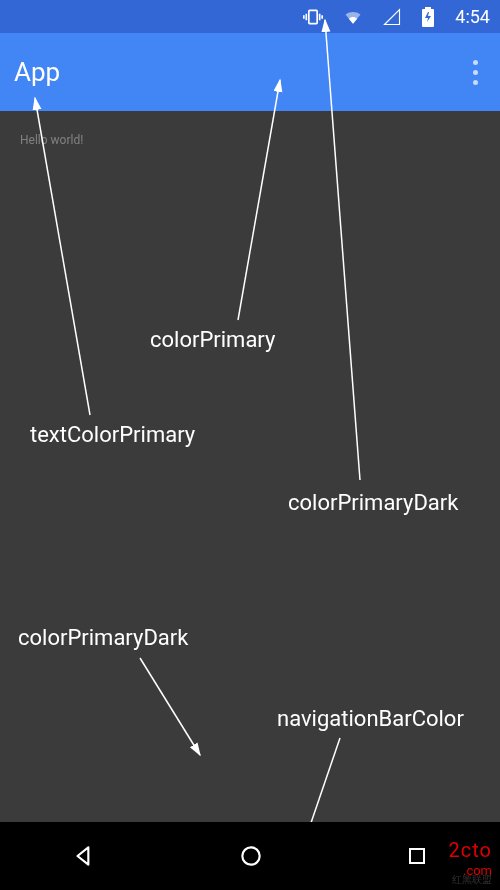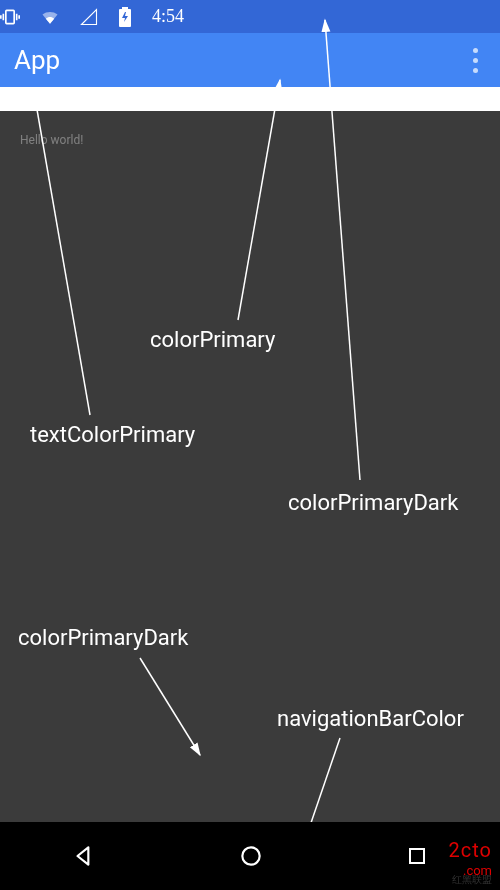--- a/index.html
+++ b/index.html
@@ -9,32 +9,32 @@
   position: relative;
   font-family: Roboto, Arial, sans-serif;
   overflow: hidden;
 }
 .status-bar {
   position: absolute;
   top: 0; left: 0; right: 0;
   height: 33px;
   background: #3367d6;
   display: flex;
+  justify-content: flex-end;
   align-items: center;
   padding-right: 10px;
   gap: 20px;
-  font-family: Liberation Serif, serif;
 }
 .status-bar .icon { color: #fff; display: inline-flex; align-items: center; }
 .status-bar .time { color: #fff; font-size: 18px; }
 .status-bar .wifi svg, .status-bar .vibrate svg, .status-bar .cell svg, .status-bar .batt svg { display:block; }
 .app-bar {
   position: absolute;
   top: 33px; left: 0; right: 0;
-  height: 54px;
+  height: 78px;
   background: #4285f4;
   display: flex;
   align-items: center;
   justify-content: space-between;
   padding: 0 14px;
 }
 .app-bar .title { color: #fff; font-size: 26px; font-weight: 400; }
 .overflow-dots {
   display: flex;
   flex-direction: column;

